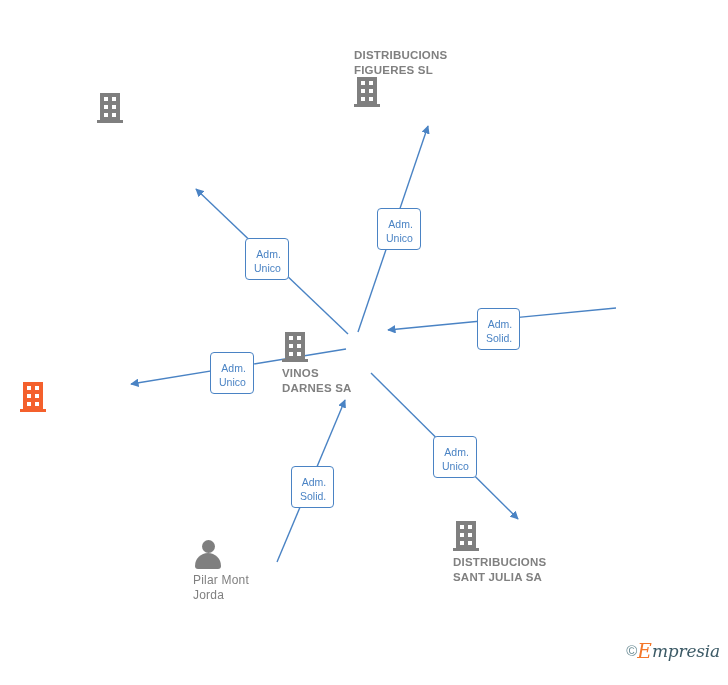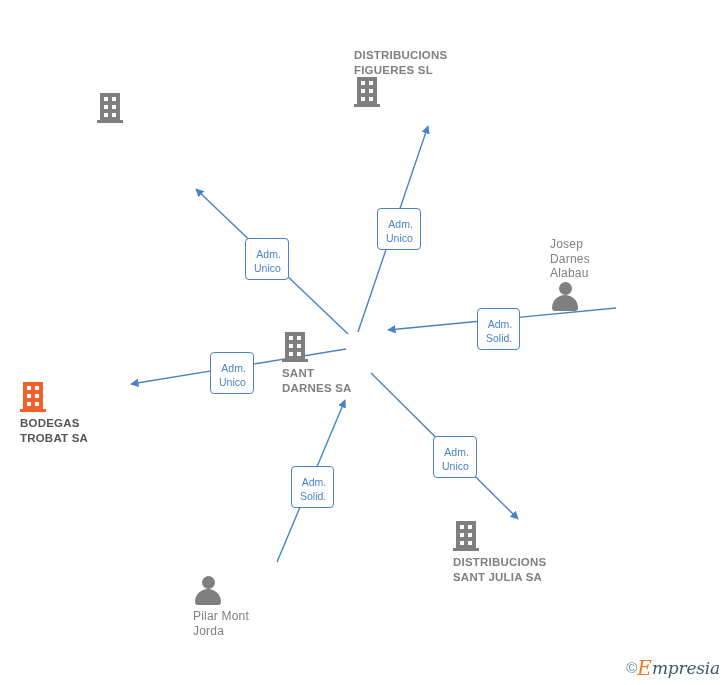--- a/index.html
+++ b/index.html
@@ -130,23 +130,23 @@
     padding: 8px 7px 4px 8px;
     text-align: right;
     white-space: pre-line;
     z-index: 5;
   }
 
   
   #watermark {
     position: absolute;
     right: 8px;
-    bottom: 8px;
+    bottom: 20px;
     font-size: 16px;
-    line-height: 17px;
+    line-height: 26px;
     white-space: nowrap;
   }
   #watermark .cmark {
     color: #6b8c95;
     font-size: 15px;
     vertical-align: 1px;
   }
   #watermark .brand-e {
     color: #f4772a;
     font-family: "DejaVu Serif", serif;
@@ -212,90 +212,77 @@
         <span class="win" style="left:15px; top:4px;"></span>
         <span class="win" style="left:7px;  top:12px;"></span>
         <span class="win" style="left:15px; top:12px;"></span>
         <span class="win" style="left:7px;  top:20px;"></span>
         <span class="win" style="left:15px; top:20px;"></span>
         <span class="base"></span>
       </span>
     </div>
   </div>
 
-  <div class="node person" style="left:630px; top:237px;">
-    <div class="label">Josep
-Darnes
-Alabau</div>
+
+  <div class="node company" style="left:362px; top:332px;">
+    <div class="glyph">
+      <span class="bld">
+        <span class="body"></span>
+        <span class="win" style="left:7px;  top:4px;"></span>
+        <span class="win" style="left:15px; top:4px;"></span>
+        <span class="win" style="left:7px;  top:12px;"></span>
+        <span class="win" style="left:15px; top:12px;"></span>
+        <span class="win" style="left:7px;  top:20px;"></span>
+        <span class="win" style="left:15px; top:20px;"></span>
+        <span class="base"></span>
+      </span>
+    </div>
+    <div class="label">VINOS
+DARNES SA</div>
+  </div>
+
+  <div class="node company highlight" style="left:100px; top:382px;">
+    <div class="glyph">
+      <span class="bld">
+        <span class="body"></span>
+        <span class="win" style="left:7px;  top:4px;"></span>
+        <span class="win" style="left:15px; top:4px;"></span>
+        <span class="win" style="left:7px;  top:12px;"></span>
+        <span class="win" style="left:15px; top:12px;"></span>
+        <span class="win" style="left:7px;  top:20px;"></span>
+        <span class="win" style="left:15px; top:20px;"></span>
+        <span class="base"></span>
+      </span>
+    </div>
+  </div>
+
+  <div class="node company" style="left:533px; top:521px;">
+    <div class="glyph">
+      <span class="bld">
+        <span class="body"></span>
+        <span class="win" style="left:7px;  top:4px;"></span>
+        <span class="win" style="left:15px; top:4px;"></span>
+        <span class="win" style="left:7px;  top:12px;"></span>
+        <span class="win" style="left:15px; top:12px;"></span>
+        <span class="win" style="left:7px;  top:20px;"></span>
+        <span class="win" style="left:15px; top:20px;"></span>
+        <span class="base"></span>
+      </span>
+    </div>
+    <div class="label">DISTRIBUCIONS
+SANT JULIA SA</div>
+  </div>
+
+  <div class="node person" style="left:273px; top:539px;">
     <div class="glyph">
       <span class="prs">
         <span class="head"></span>
         <span class="torso"></span>
       </span>
     </div>
-  </div>
-
-  <div class="node company" style="left:362px; top:332px;">
-    <div class="glyph">
-      <span class="bld">
-        <span class="body"></span>
-        <span class="win" style="left:7px;  top:4px;"></span>
-        <span class="win" style="left:15px; top:4px;"></span>
-        <span class="win" style="left:7px;  top:12px;"></span>
-        <span class="win" style="left:15px; top:12px;"></span>
-        <span class="win" style="left:7px;  top:20px;"></span>
-        <span class="win" style="left:15px; top:20px;"></span>
-        <span class="base"></span>
-      </span>
-    </div>
-    <div class="label">SANT
-DARNES SA</div>
-  </div>
-
-  <div class="node company highlight" style="left:100px; top:382px;">
-    <div class="glyph">
-      <span class="bld">
-        <span class="body"></span>
-        <span class="win" style="left:7px;  top:4px;"></span>
-        <span class="win" style="left:15px; top:4px;"></span>
-        <span class="win" style="left:7px;  top:12px;"></span>
-        <span class="win" style="left:15px; top:12px;"></span>
-        <span class="win" style="left:7px;  top:20px;"></span>
-        <span class="win" style="left:15px; top:20px;"></span>
-        <span class="base"></span>
-      </span>
-    </div>
-    <div class="label">BODEGAS
-TROBAT SA</div>
-  </div>
-
-  <div class="node company" style="left:533px; top:521px;">
-    <div class="glyph">
-      <span class="bld">
-        <span class="body"></span>
-        <span class="win" style="left:7px;  top:4px;"></span>
-        <span class="win" style="left:15px; top:4px;"></span>
-        <span class="win" style="left:7px;  top:12px;"></span>
-        <span class="win" style="left:15px; top:12px;"></span>
-        <span class="win" style="left:7px;  top:20px;"></span>
-        <span class="win" style="left:15px; top:20px;"></span>
-        <span class="base"></span>
-      </span>
-    </div>
-    <div class="label">DISTRIBUCIONS
-SANT JULIA SA</div>
-  </div>
-
-  <div class="node person" style="left:273px; top:575px;">
-    <div class="glyph">
-      <span class="prs">
-        <span class="head"></span>
-        <span class="torso"></span>
-      </span>
-    </div>
     <div class="label">Pilar Mont
 Jorda</div>
   </div>
 
   <div class="edge-label" style="left:245px; top:238px;">Adm.
 Unico</div>
 
   <div class="edge-label" style="left:377px; top:208px;">Adm.
 Unico</div>
 

